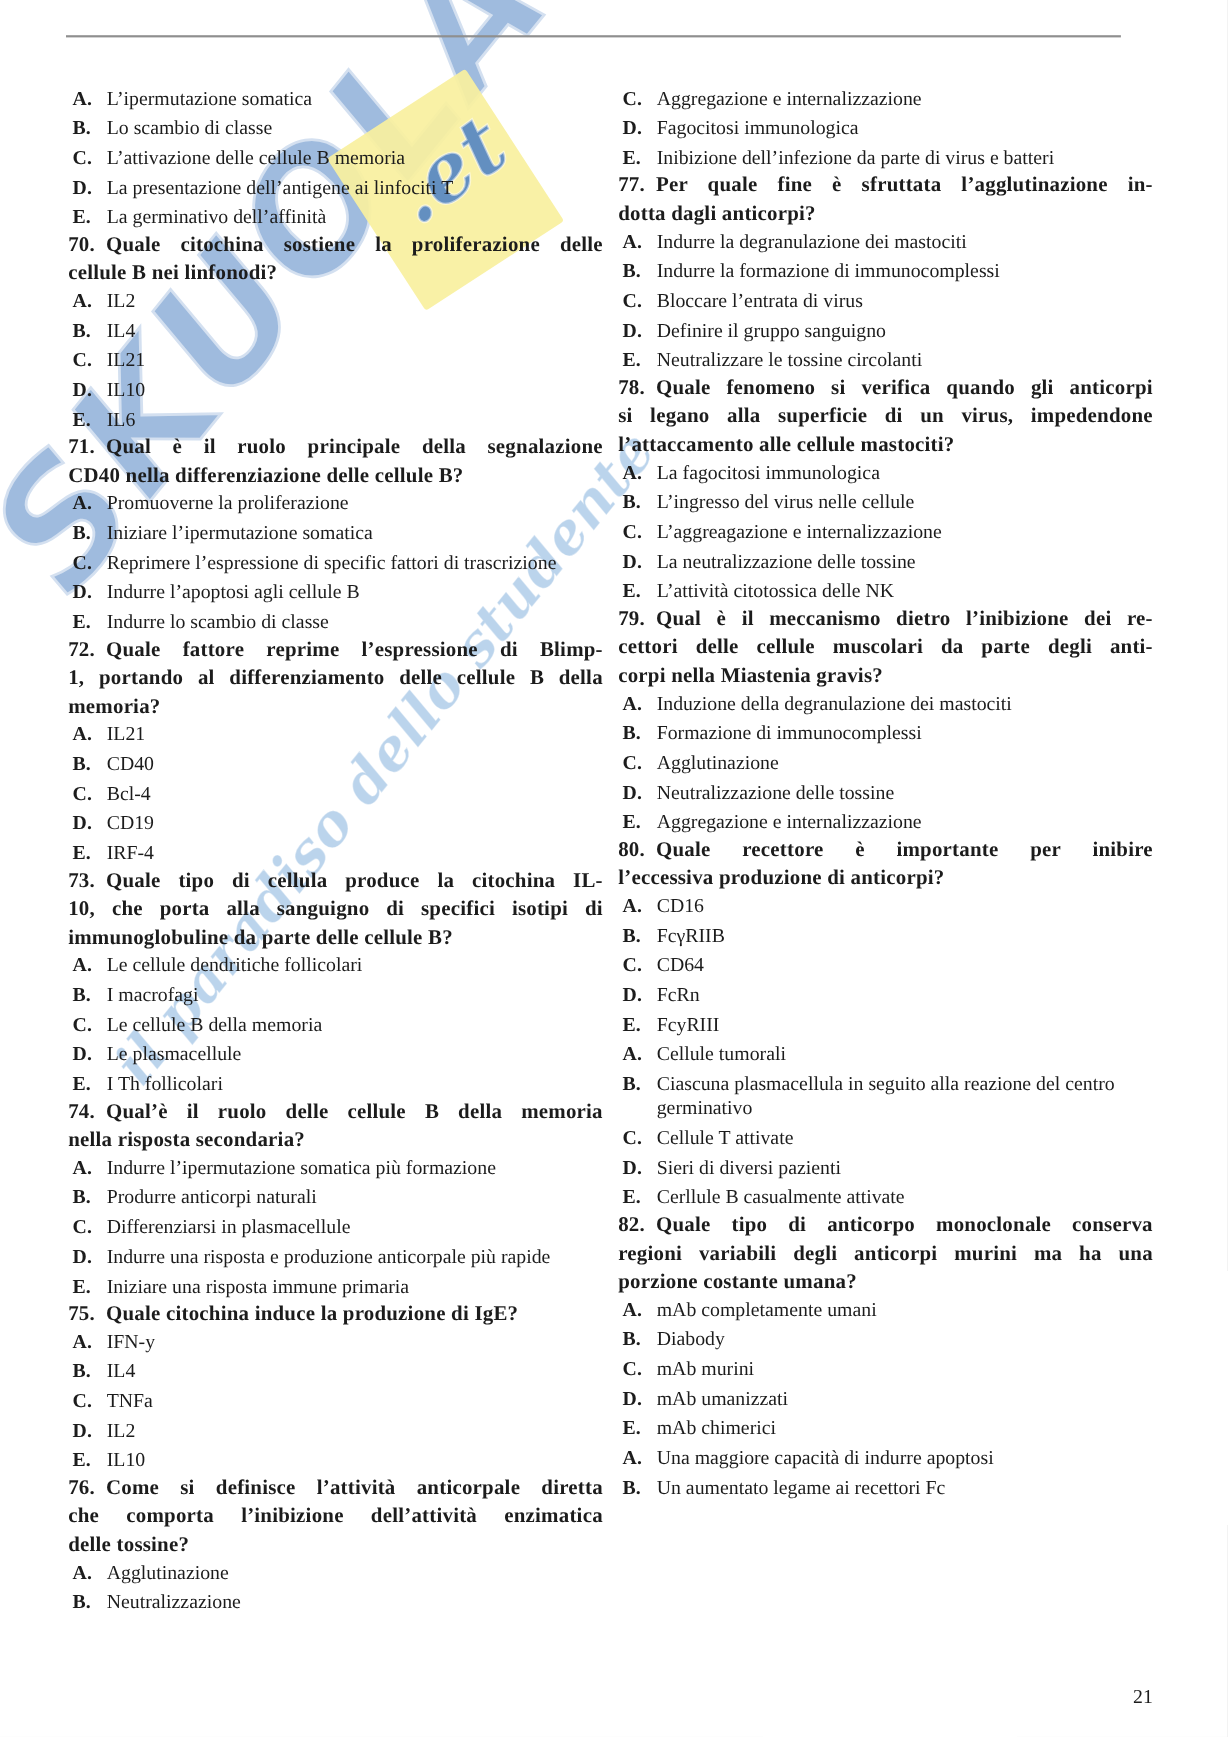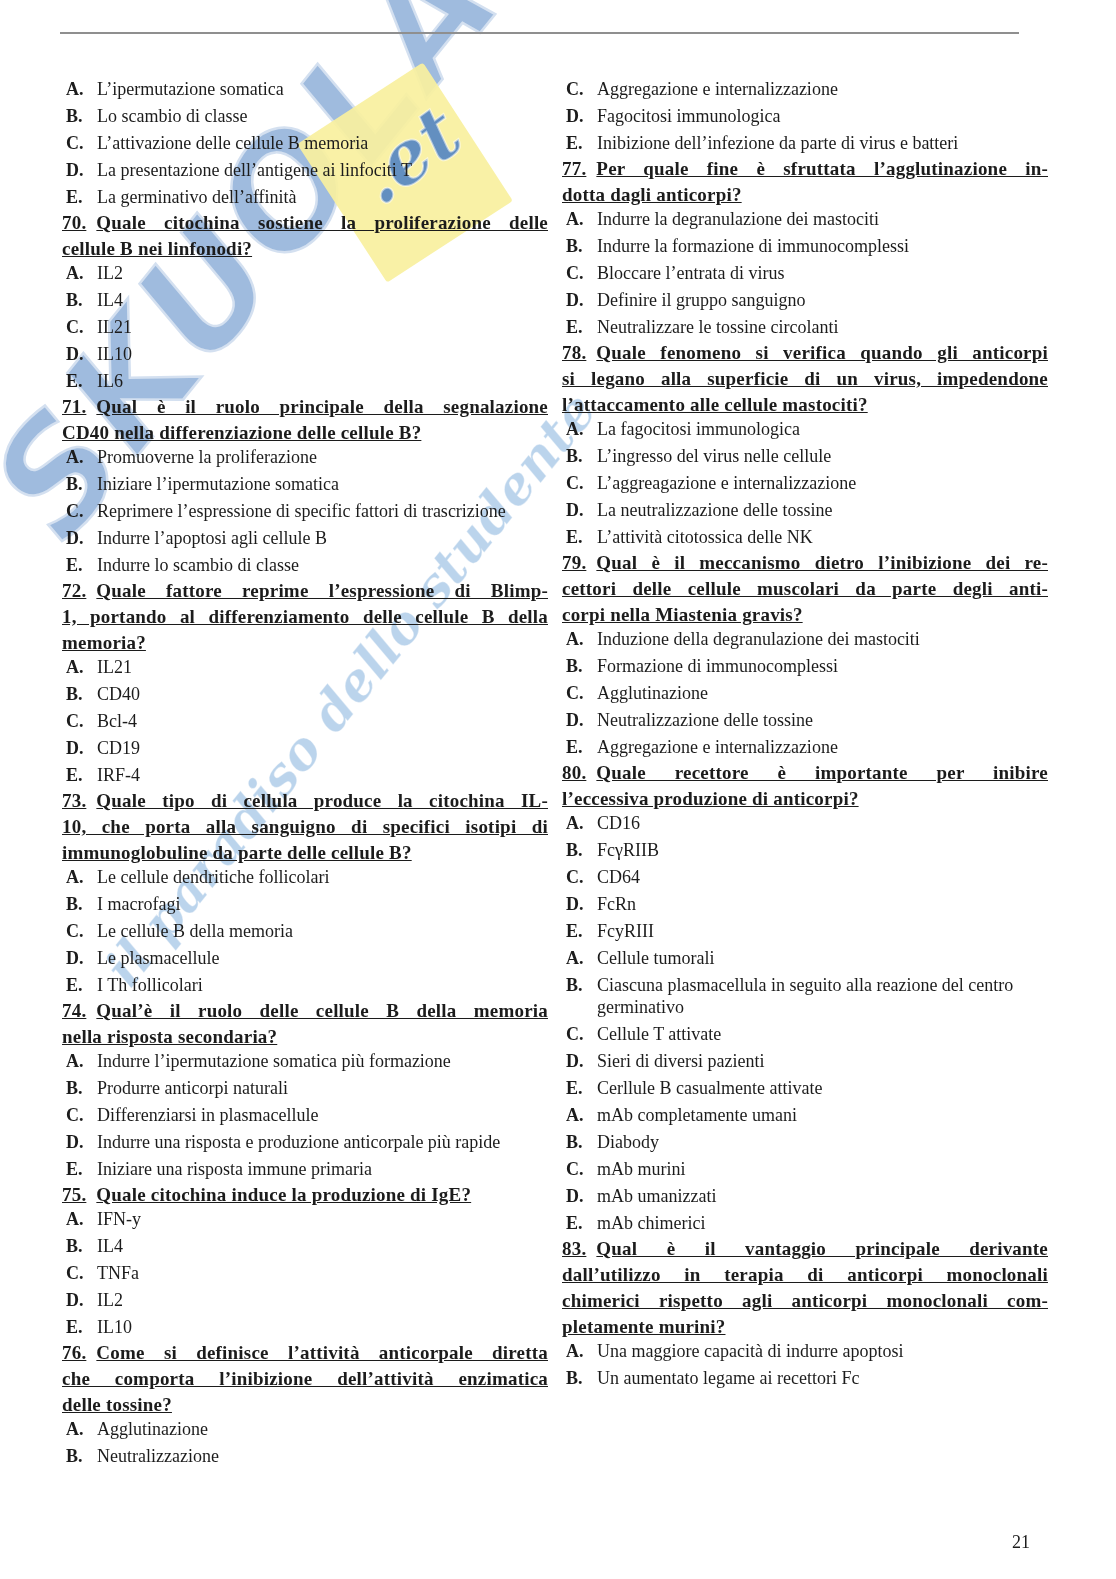--- a/index.html
+++ b/index.html
@@ -57,30 +57,29 @@
     border-top:2px solid #8f8f8f;
   }
   .col{position:absolute;top:74px;width:486px;}
   .col-left{left:62px;}
   .col-right{left:562px;}
   .question{margin:-3px 0 -4px;}
   .qline{
     font-weight:bold;font-size:19px;line-height:26px;
     text-align:justify;text-align-last:justify;
     letter-spacing:0.2px;
-    text-decoration:underline;
   }
   .question .qline:last-child{text-align-last:left;}
   .qnum{margin-right:10px;}
   .option{display:flex;padding-left:4px;margin:4px 0 5px;font-size:18px;line-height:22px;}
   .olabel{font-weight:bold;flex:0 0 31px;}
   .otext{flex:1;}
   .page-number{
     position:absolute;left:1012px;top:1532px;width:36px;
-    font-size:18px;text-align:left;
+    font-size:18px;text-align:right;
   }
 </style>
 </head>
 <body>
 
 <div class="page">
 
   <div class="watermark">
     <div class="wm-big">SKUOLA</div>
     <div class="wm-note"></div>
@@ -394,45 +393,44 @@
           <span class="otext">Cellule T attivate</span>
         </div>
         <div class="option">
           <span class="olabel">D.</span>
           <span class="otext">Sieri di diversi pazienti</span>
         </div>
         <div class="option">
           <span class="olabel">E.</span>
           <span class="otext">Cerllule B casualmente attivate</span>
         </div>
+        <div class="question">
+          <div class="qline"><span class="qnum">82.</span>Quale tipo di anticorpo monoclonale conserva</div>
+          <div class="qline">regioni variabili degli anticorpi murini ma ha una</div>
+          <div class="qline">porzione costante umana?</div>
+        </div>
         <div class="option">
           <span class="olabel">A.</span>
           <span class="otext">mAb completamente umani</span>
         </div>
         <div class="option">
           <span class="olabel">B.</span>
           <span class="otext">Diabody</span>
         </div>
         <div class="option">
           <span class="olabel">C.</span>
           <span class="otext">mAb murini</span>
         </div>
         <div class="option">
           <span class="olabel">D.</span>
           <span class="otext">mAb umanizzati</span>
         </div>
         <div class="option">
           <span class="olabel">E.</span>
           <span class="otext">mAb chimerici</span>
-        </div>
-        <div class="question">
-          <div class="qline"><span class="qnum">83.</span>Qual è il vantaggio principale derivante</div>
-          <div class="qline">dall’utilizzo in terapia di anticorpi monoclonali</div>
-          <div class="qline">chimerici rispetto agli anticorpi monoclonali com-</div>
-          <div class="qline">pletamente murini?</div>
         </div>
         <div class="option">
           <span class="olabel">A.</span>
           <span class="otext">Una maggiore capacità di indurre apoptosi</span>
         </div>
         <div class="option">
           <span class="olabel">B.</span>
           <span class="otext">Un aumentato legame ai recettori Fc</span>
         </div>
       </div>

